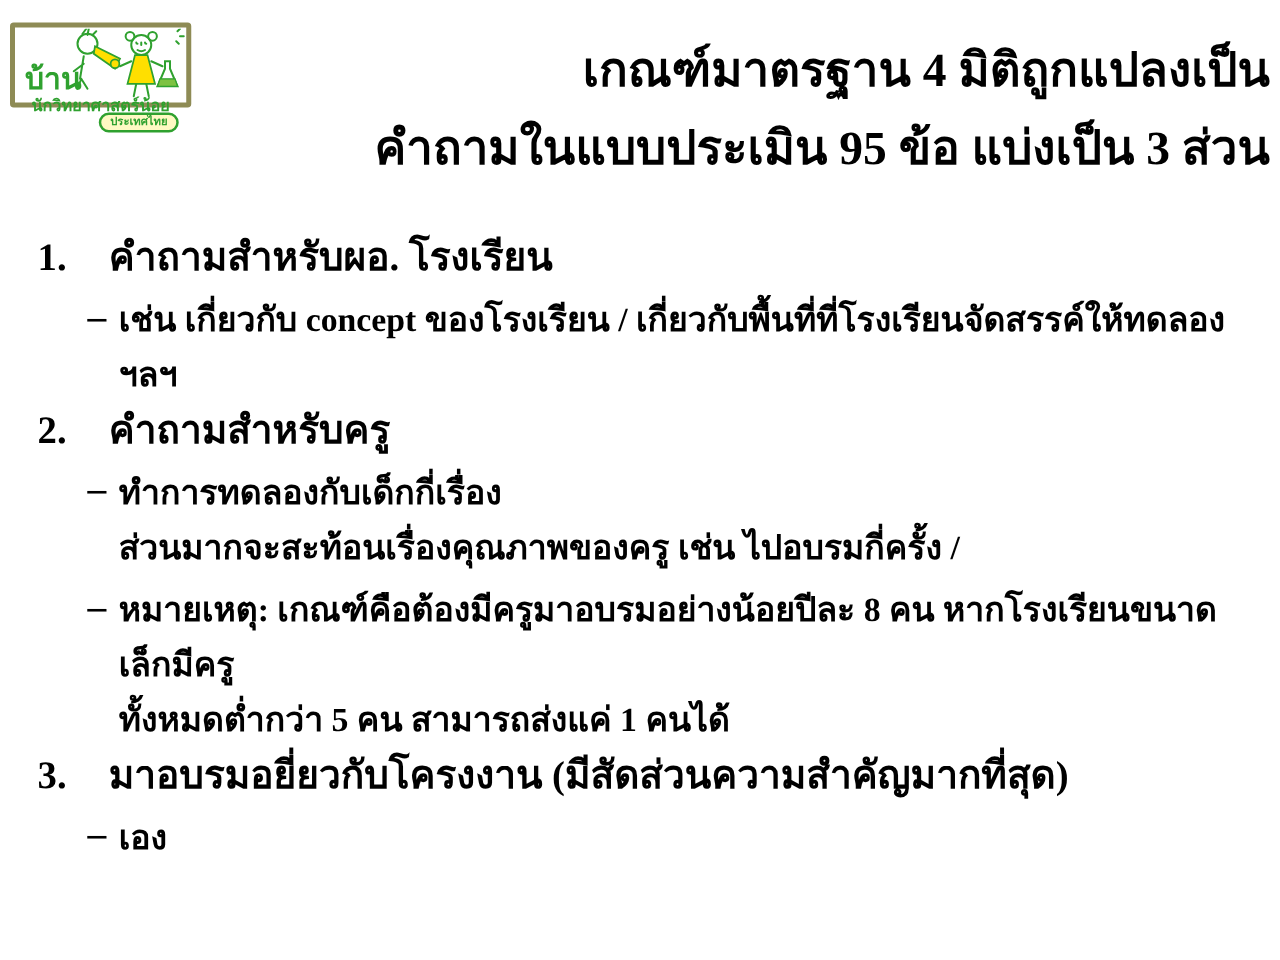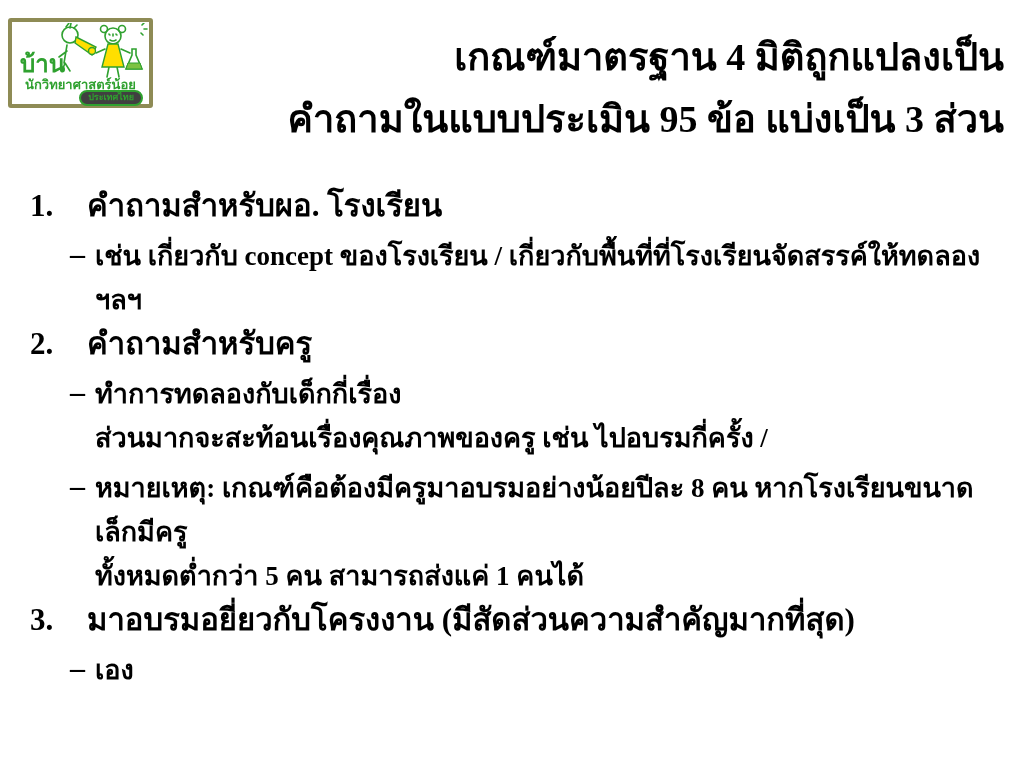--- a/index.html
+++ b/index.html
@@ -10,21 +10,21 @@
     background: #ffffff;
     overflow: hidden;
     font-family: "Liberation Serif", "DejaVu Serif", serif;
     color: #000000;
   }
 
   
   .logo {
     position: absolute;
     left: 8px; top: 18px;
-    width: 145px; height: 90px;
+    width: 145px; height: 68px;
     background: #ffffff;
     border: 4px solid #8e8b55;
     border-radius: 3px;
     box-sizing: border-box;
   }
   .logo-doodle {
     position: absolute;
     right: 1px; top: 1px;
     width: 96px; height: 58px;
   }
@@ -45,35 +45,35 @@
     font-size: 13px;
     font-weight: bold;
     color: #2fa12f;
     line-height: 1;
     white-space: nowrap;
     font-family: "Liberation Sans", sans-serif;
   }
   .logo-badge {
     position: absolute;
     right: 6px; top: 68px;
-    background: #404040;
+    background: #fef9c3;
     border: 2px solid #2fa12f;
     border-radius: 9px;
     padding: 1px 7px 2px 7px;
     font-size: 9px;
     font-weight: bold;
     color: #2fa12f;
     line-height: 1;
     font-family: "Liberation Sans", sans-serif;
   }
 
   
   .title {
     padding-top: 26px;
-    padding-right: 20px;
+    padding-right: 8px;
     text-align: right;
     font-size: 38px;
     font-weight: bold;
     line-height: 62px;
     white-space: nowrap;
   }
 
   
   .content { margin-top: 34px; }
   .item {

